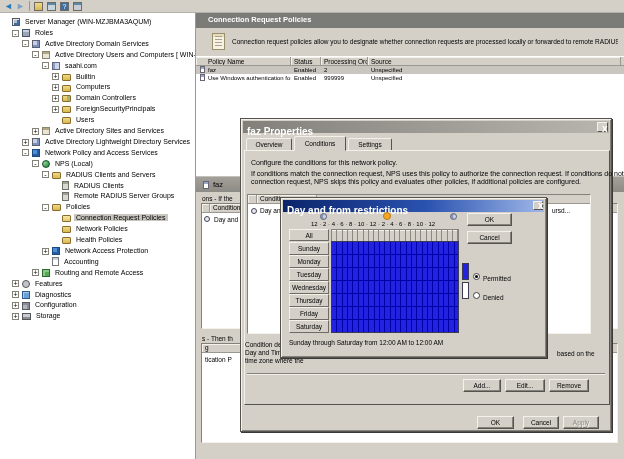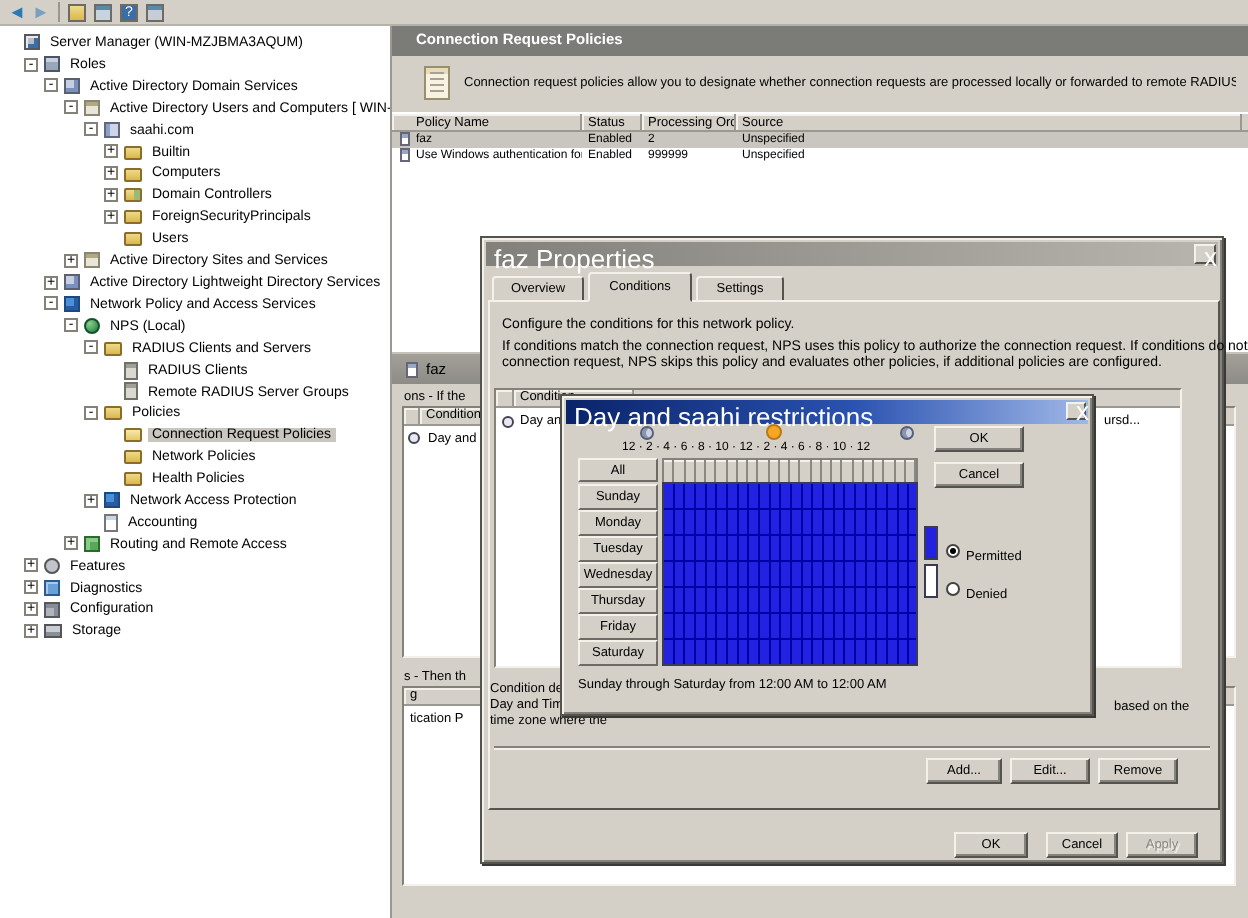--- a/index.html
+++ b/index.html
@@ -62,21 +62,21 @@
   .frag { position:absolute; font-size:6.5px; white-space:nowrap; }
   .sunken { background:#fff; border:1px solid; border-color:#848278 #f4f1ea #f4f1ea #848278; }
   .lhead { height:9px; background:#d4d0c8; border-bottom:1px solid #9a9891; font-size:6.5px; }
   .lhead .hc { display:inline-block; height:100%; border-right:1px solid #9a9891; padding:0 0 0 3px; vertical-align:top; box-shadow:inset 1px 1px 0 #f4f1ea; }
 
   
   .dialog { background:#d4d0c8; border:1px solid #55534e; box-shadow:1px 1px 0 #3a3936, inset 1px 1px 0 #f4f1ea, inset -1px -1px 0 #84827a; }
   .tb-inactive { background:linear-gradient(90deg,#82807b,#b8b5ae); }
   .tb-active { background:linear-gradient(90deg,#0a246a,#2a52b0 55%,#a0b8e8); }
   .titlebar { position:absolute; left:2px; top:2px; right:2px; height:12px; }
-  .titlebar span { font-size:13px; font-weight:normal; color:#fff; line-height:12px; padding-left:4px; }
+  .titlebar span { font-size:10px; font-weight:bold; color:#fff; line-height:12px; padding-left:4px; }
   .xbtn { position:absolute; top:1px; right:1px; width:11px; height:10px; background:#d4d0c8; border:1px solid; border-color:#f4f1ea #55534e #55534e #f4f1ea; font-size:6.5px; line-height:8px; text-align:center; font-weight:bold; }
   .btn { background:#d4d0c8; border:1px solid; border-color:#f4f1ea #55534e #55534e #f4f1ea; box-shadow:inset -1px -1px 0 #84827a; font-size:6.5px; text-align:center; }
   .btn.disabled { color:#8c8a84; text-shadow:1px 1px 0 #f4f1ea; }
   .tab { position:absolute; background:#d4d0c8; border:1px solid; border-color:#f4f1ea #55534e transparent #f4f1ea; border-radius:2px 2px 0 0; font-size:6.5px; text-align:center; }
   #tabpage { position:absolute; left:3px; top:31px; width:366px; height:255px; border:1px solid; border-color:#f4f1ea #55534e #55534e #f4f1ea; }
   .radio { display:inline-block; width:7px; height:7px; border-radius:50%; border:1px solid #44423e; background:#fff; vertical-align:middle; }
   .radio.sel::after { content:""; display:block; width:3px; height:3px; border-radius:50%; background:#000; margin:1px 0 0 1px; }
   .dbtn { position:absolute; left:8px; width:40px; height:13px; background:#d4d0c8; border:1px solid; border-color:#f4f1ea #6e6b64 #6e6b64 #f4f1ea; font-size:6.5px; text-align:center; line-height:11px; }
   #tickrow { position:absolute; left:50px; top:31px; width:128px; height:12px; display:flex; border:1px solid #84827a; border-bottom:none; }
   #tickrow i { flex:1; background:#d4d0c8; border-right:1px solid #8a8880; box-shadow:inset 0 1px 0 #f4f1ea; }
@@ -194,21 +194,21 @@
   <div class="abs btn" style="left:222px;top:260px;width:38px;height:13px;line-height:11px;">Add...</div>
   <div class="abs btn" style="left:264px;top:260px;width:40px;height:13px;line-height:11px;">Edit...</div>
   <div class="abs btn" style="left:308px;top:260px;width:40px;height:13px;line-height:11px;">Remove</div>
   <div class="abs btn" style="left:236px;top:297px;width:37px;height:13px;line-height:11px;">OK</div>
   <div class="abs btn" style="left:282px;top:297px;width:36px;height:13px;line-height:11px;">Cancel</div>
   <div class="abs btn disabled" style="left:322px;top:297px;width:36px;height:13px;line-height:11px;">Apply</div>
 </div>
 
 <div class="abs dialog" id="timedlg" style="left:280px;top:197px;width:267px;height:161px;z-index:20;">
   <div class="titlebar tb-active">
-    <span>Day and saahi restrictions</span>
+    <span>Day and from restrictions</span>
     <span class="xbtn" style="width:10px;height:9px;line-height:7px;">x</span>
   </div>
 
   <span class="abs" style="left:39px;top:15px;width:7px;height:7px;border-radius:50%;background:#ccd2e2;border:1px solid #55607a;box-shadow:inset 2px 0 0 #8a94ac;"></span>
   <span class="abs" style="left:102px;top:14px;width:8px;height:8px;border-radius:50%;background:#f5a623;border:1px solid #b97a14;"></span>
   <span class="abs" style="left:169px;top:15px;width:7px;height:7px;border-radius:50%;background:#ccd2e2;border:1px solid #55607a;box-shadow:inset 2px 0 0 #8a94ac;"></span>
   <span class="abs" style="left:30px;top:23px;width:152px;font-size:6px;white-space:nowrap;">12 · 2 · 4 · 6 · 8 · 10 · 12 · 2 · 4 · 6 · 8 · 10 · 12</span>
 
   <div class="dbtn" style="top:31px;height:12px;">All</div>
   <div id="tickrow">

